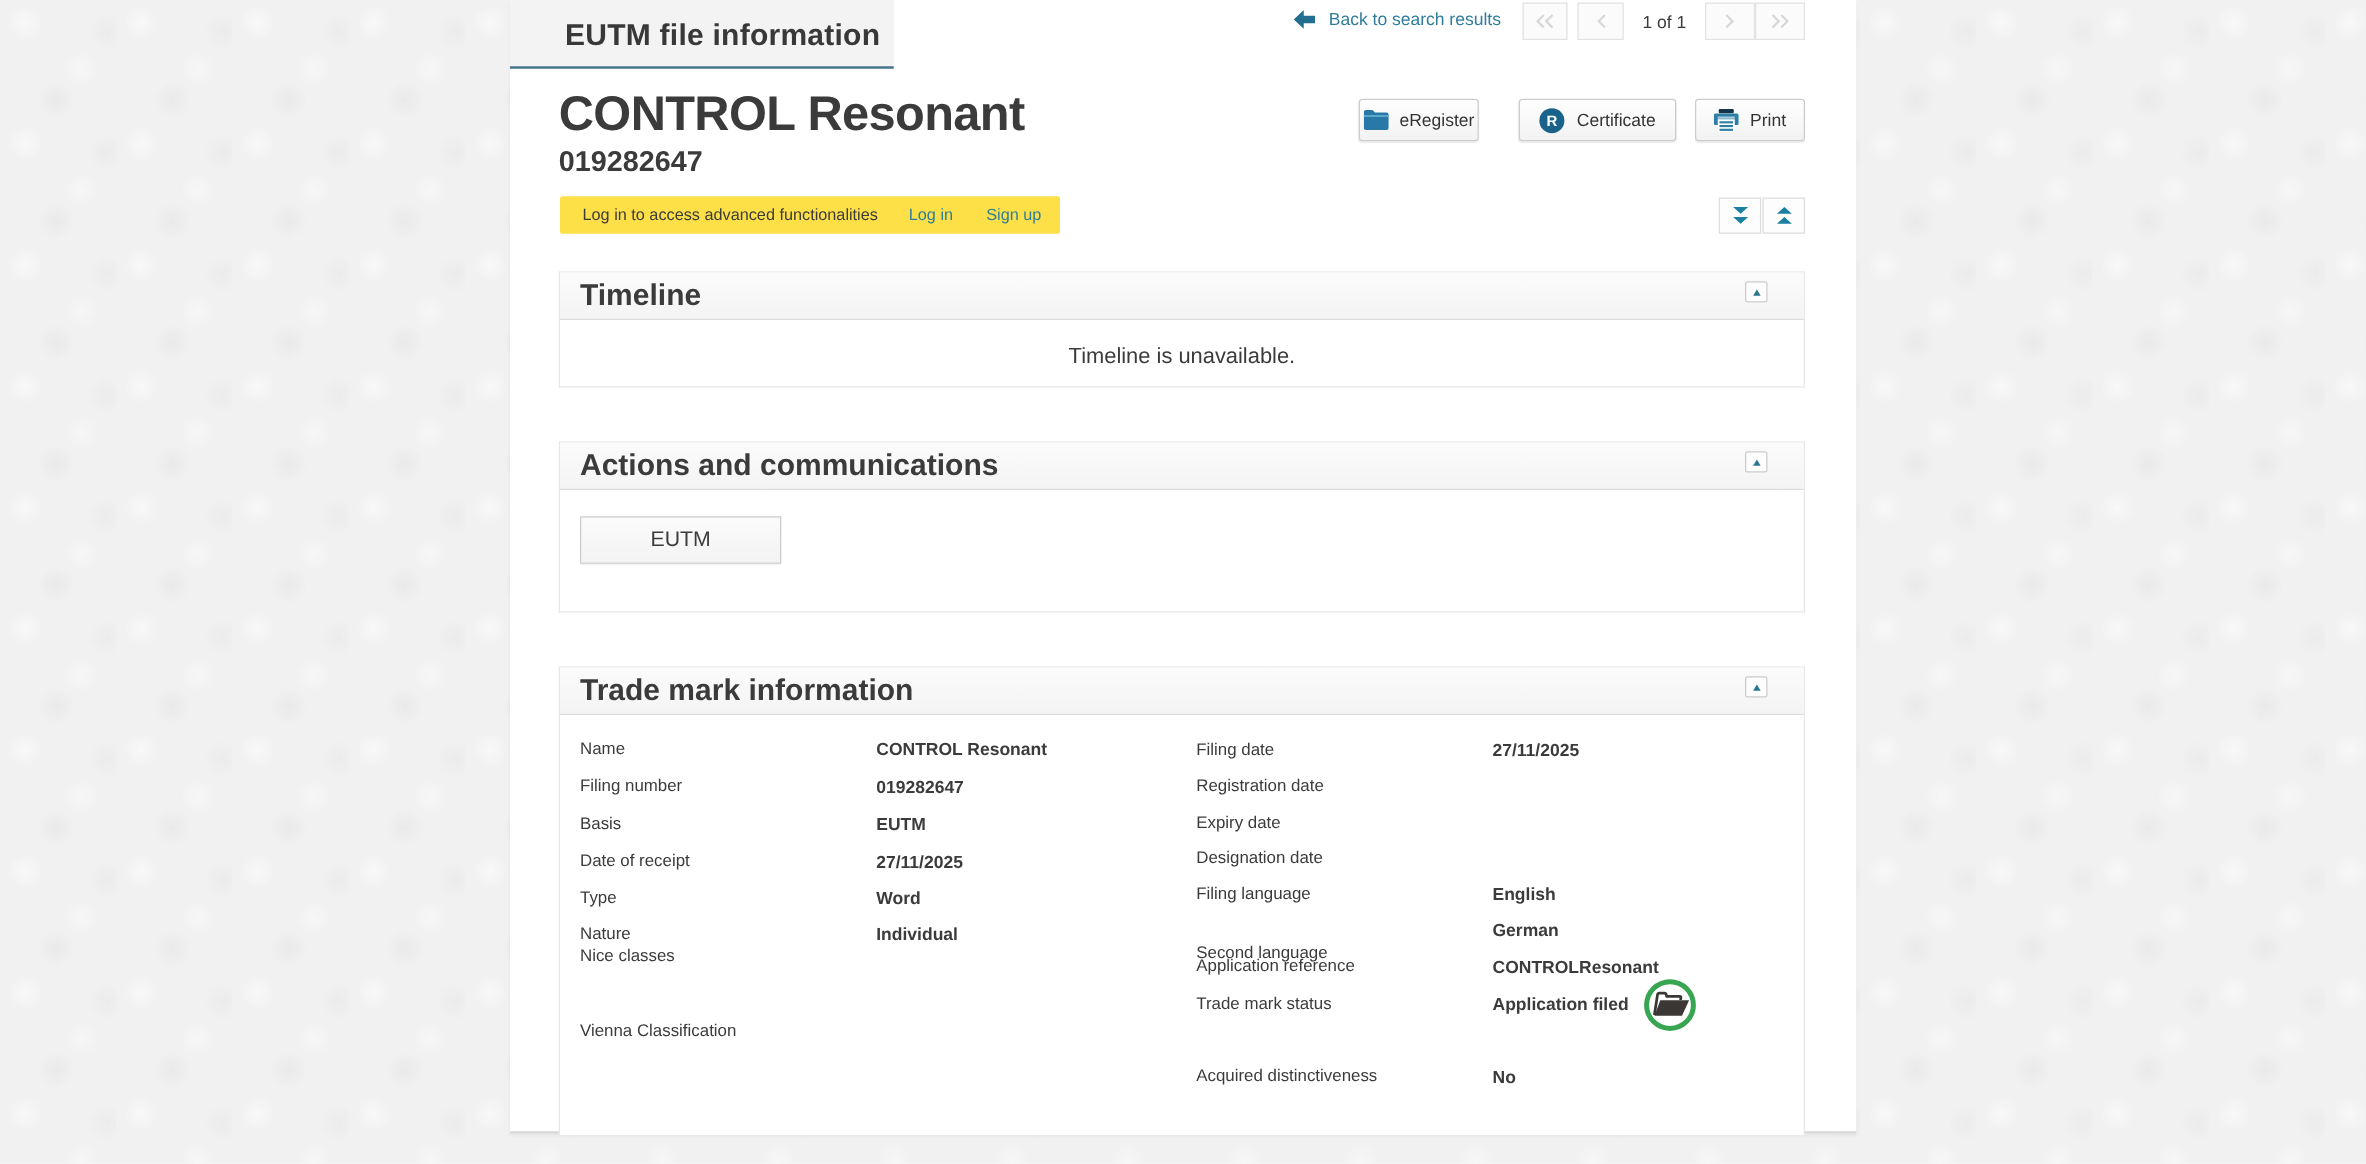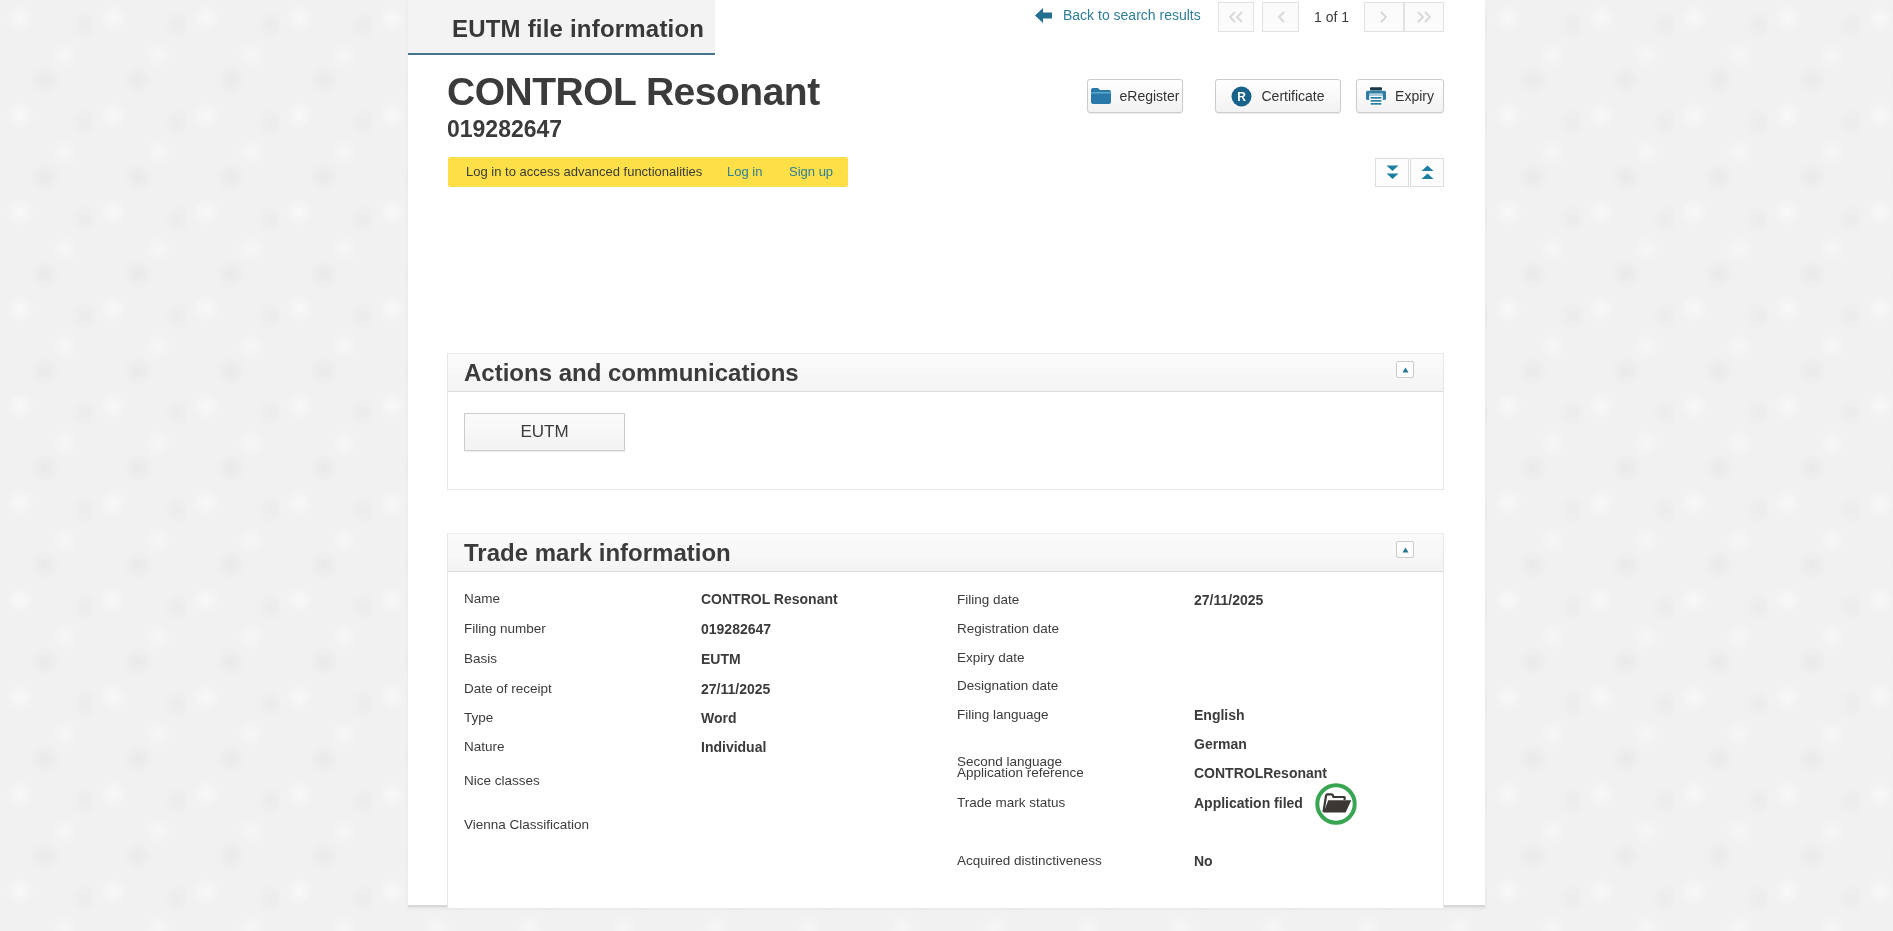--- a/index.html
+++ b/index.html
@@ -129,21 +129,21 @@
   <div class="btn abs" style="left:948px; width:88px;">
     <svg width="20" height="19" viewBox="0 0 20 19">
           <rect x="4" y="0.2" width="12" height="3.4" rx="1" fill="#16344a"></rect>
           <rect x="0" y="3.8" width="20" height="9.2" rx="1.5" fill="#2d7fa4"></rect>
           <rect x="3.2" y="6.2" width="13.6" height="1.8" fill="#a8cbdd"></rect>
           <rect x="3.2" y="8.4" width="13.6" height="10" fill="#ffffff"></rect>
           <rect x="4.6" y="10" width="10.8" height="1.7" fill="#2d7fa4"></rect>
           <rect x="4.6" y="13" width="10.8" height="1.7" fill="#2d7fa4"></rect>
           <rect x="4.6" y="16" width="10.8" height="1.7" fill="#2d7fa4"></rect>
         </svg>
-    <span>Expiry</span>
+    <span>Print</span>
   </div>
 
   <div id="ybar" class="abs">
     <span style="left:18px;">Log in to access advanced functionalities</span>
     <a style="left:279px;">Log in</a>
     <a style="left:341px;">Sign up</a>
   </div>
 
   <div class="collbtn abs" style="left:967px;">
     <svg width="13" height="15" viewBox="0 0 13 15">
@@ -151,20 +151,30 @@
           <path d="M0.5 8.5 L12.5 8.5 L6.5 14 Z" fill="#1a7fa0"></path>
         </svg>
   </div>
   <div class="collbtn abs" style="left:1002px;">
     <svg width="13" height="15" viewBox="0 0 13 15">
           <path d="M6.5 0.5 L12.5 6 L0.5 6 Z" fill="#1a7fa0"></path>
           <path d="M6.5 8.5 L12.5 14 L0.5 14 Z" fill="#1a7fa0"></path>
         </svg>
   </div>
 
+  <div id="sec-timeline" class="section abs">
+    <div class="sheader">Timeline
+      <span class="minbtn">
+            <svg width="7" height="6" viewBox="0 0 7 6">
+              <path d="M3.5 0.5 L6.5 5.5 L0.5 5.5 Z" fill="#27758f"></path>
+            </svg>
+          </span>
+    </div>
+    <div id="tl-msg" class="abs">Timeline is unavailable.</div>
+  </div>
 
   <div id="sec-actions" class="section abs">
     <div class="sheader">Actions and communications
       <span class="minbtn">
             <svg width="7" height="6" viewBox="0 0 7 6">
               <path d="M3.5 0.5 L6.5 5.5 L0.5 5.5 Z" fill="#27758f"></path>
             </svg>
           </span>
     </div>
     <div id="eutmbtn" class="abs">EUTM</div>
@@ -184,21 +194,21 @@
     <div class="lbl" style="left:16px; top:88px;text-align:right;">Filing number</div>
     <div class="val" style="left:253px; top:88px;">019282647</div>
     <div class="lbl" style="left:16px; top:118px;">Basis</div>
     <div class="val" style="left:253px; top:118px;">EUTM</div>
     <div class="lbl" style="left:16px; top:148px;">Date of receipt</div>
     <div class="val" style="left:253px; top:148px;">27/11/2025</div>
     <div class="lbl" style="left:16px; top:177px;">Type</div>
     <div class="val" style="left:253px; top:177px;">Word</div>
     <div class="lbl" style="left:16px; top:206px;">Nature</div>
     <div class="val" style="left:253px; top:206px;">Individual</div>
-    <div class="lbl" style="left:16px; top:240px;">Nice classes</div>
+    <div class="lbl" style="left:16px; top:224px;">Nice classes</div>
     <div class="lbl" style="left:16px; top:284px;">Vienna Classification</div>
 
     <div class="lbl" style="left:509px; top:59px;">Filing date</div>
     <div class="val" style="left:746px; top:59px;">27/11/2025</div>
     <div class="lbl" style="left:509px; top:88px;">Registration date</div>
     <div class="lbl" style="left:509px; top:117px;">Expiry date</div>
     <div class="lbl" style="left:509px; top:145px;">Designation date</div>
     <div class="lbl" style="left:509px; top:174px;">Filing language</div>
     <div class="val" style="left:746px; top:174px;">English</div>
     <div class="lbl" style="left:509px; top:221px;">Second language</div>

